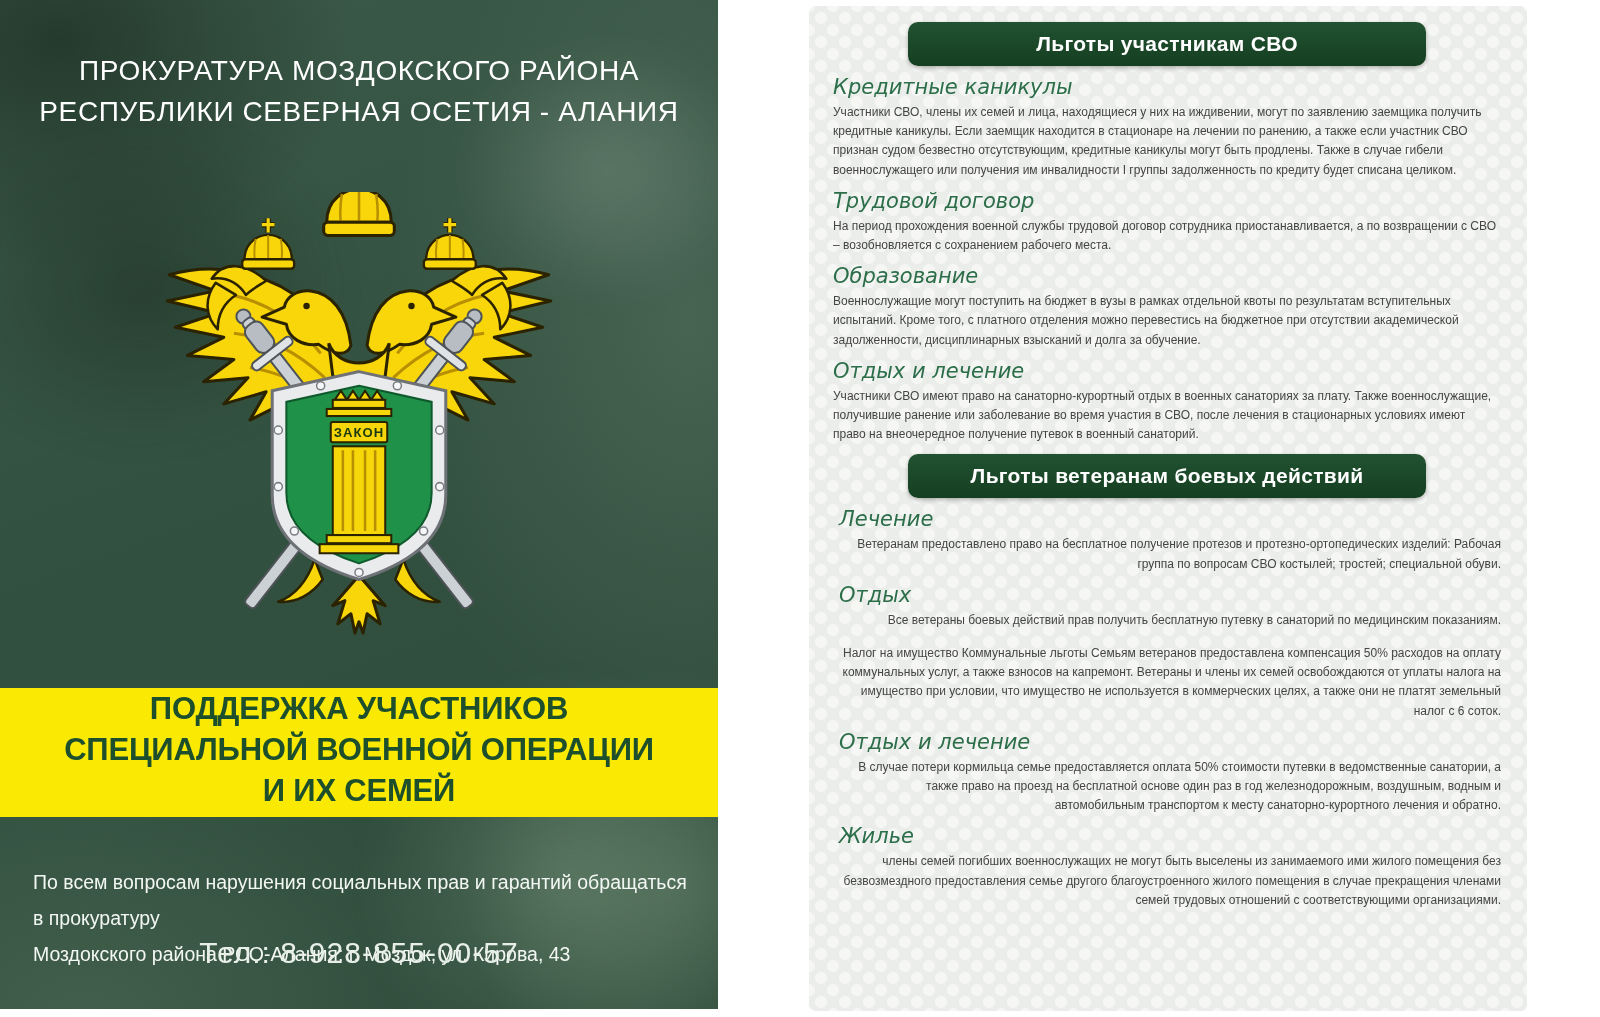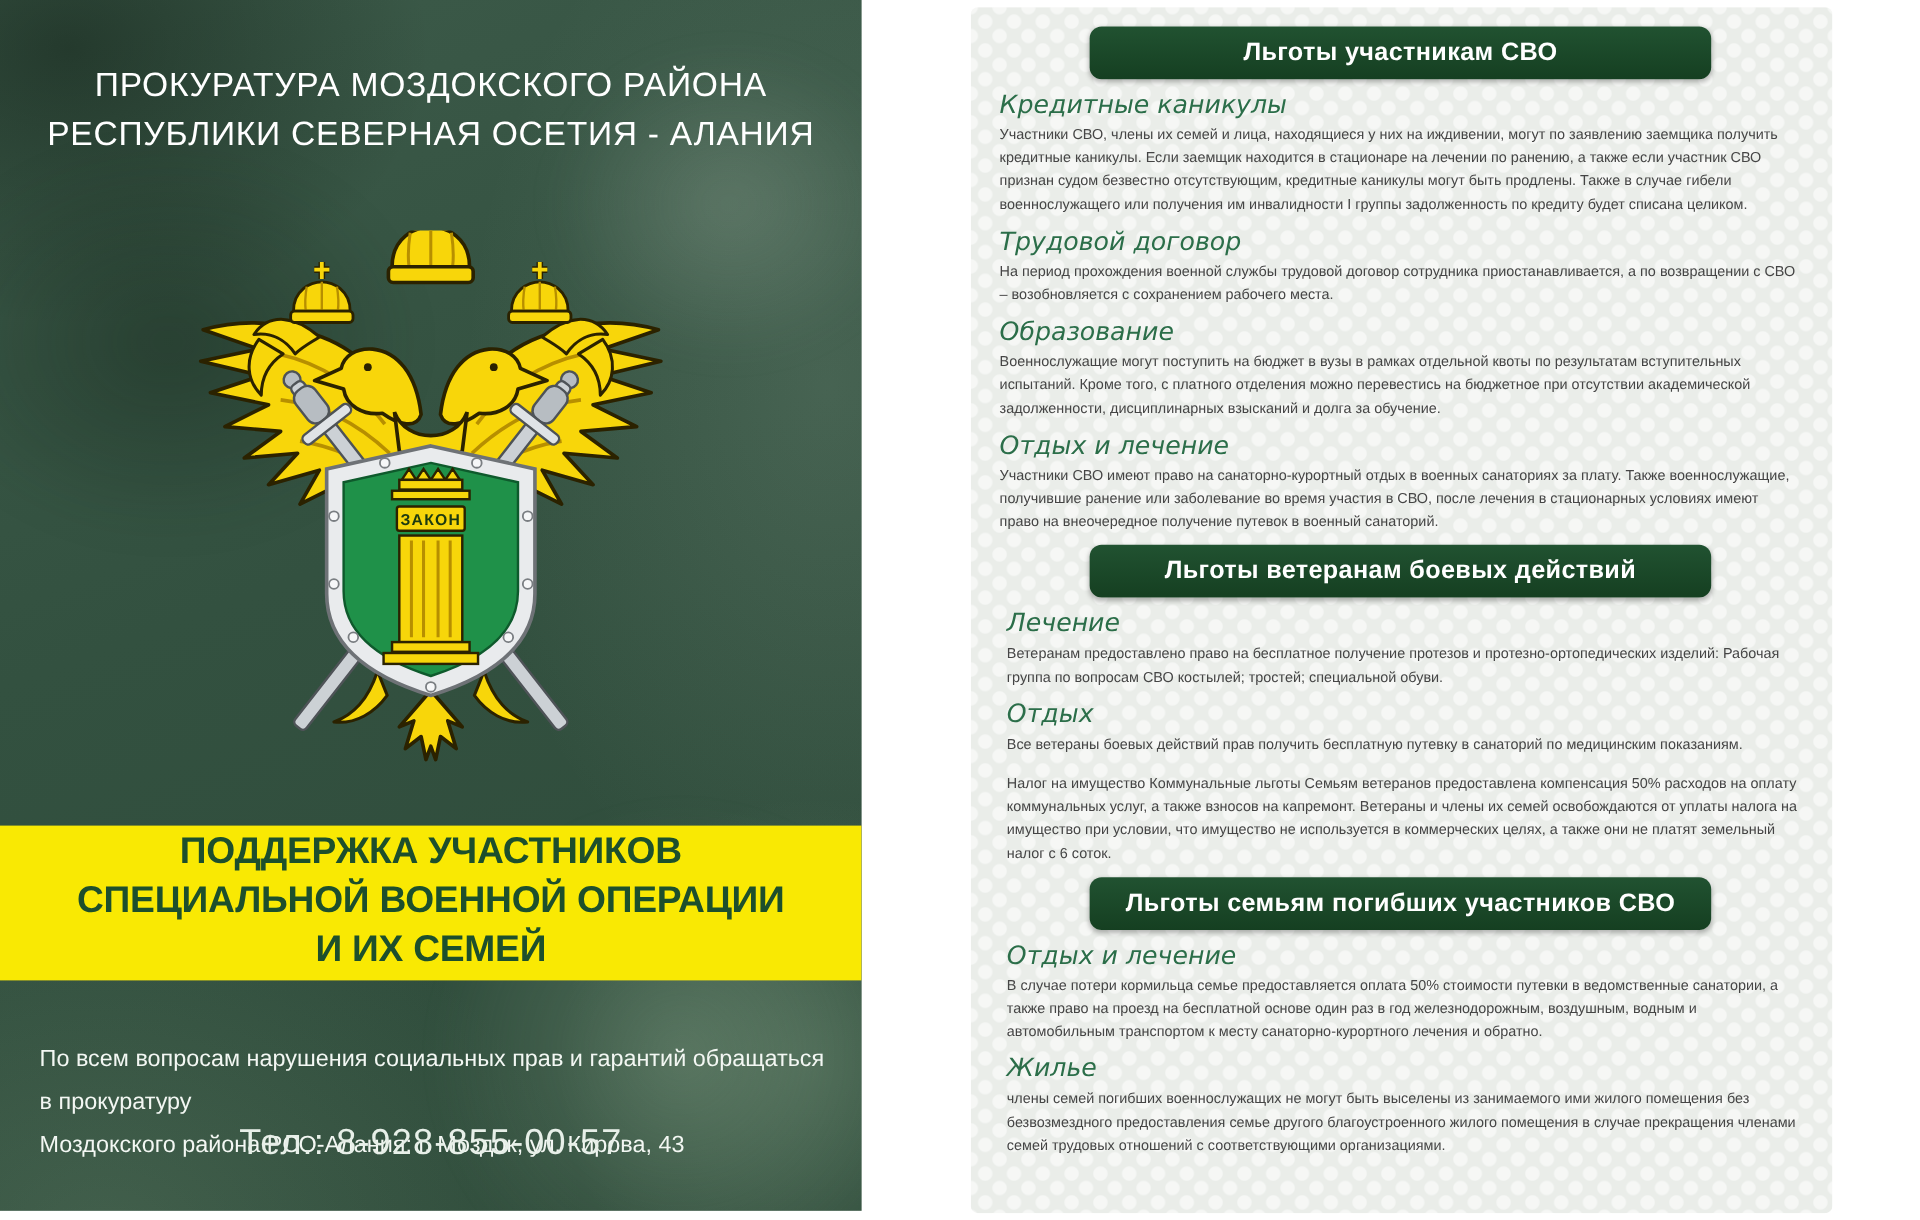--- a/index.html
+++ b/index.html
@@ -52,21 +52,21 @@
       box-shadow:0 2px 4px rgba(0,0,0,.28);
       display:flex;align-items:center;justify-content:center;
       color:#ffffff;font-size:21px;font-weight:700;letter-spacing:.3px;}
   .green-banner.first{margin-top:0;}
 
   .sec-heading{font-family:"DejaVu Sans",sans-serif;font-style:italic;color:#2b6e49;
       font-size:21px;line-height:25px;font-weight:500;margin:9px 0 3px;}
   .sec-body{font-size:12px;line-height:19.2px;color:#454545;margin-top:3px;}
   .sec-body.standalone{margin-top:14px;}
   .group-indent .sec-heading{margin-left:6px;}
-  .group-indent .sec-body{margin-left:6px;}
+  .group-indent .sec-body{margin-left:6px;text-align:right;}
 </style>
 </head>
 <body>
 
 <div class="canvas">
 
   <div class="left-page">
     <div class="photo-shade shade-helmet"></div>
     <div class="photo-shade shade-light"></div>
     <div class="photo-shade shade-foliage"></div>
@@ -194,21 +194,20 @@
     <div class="green-banner">Льготы ветеранам боевых действий</div>
     <div class="group-indent">
       <div class="sec-heading">Лечение</div>
       <div class="sec-body">Ветеранам предоставлено право на бесплатное получение протезов и протезно-ортопедических изделий: Рабочая группа по вопросам СВО костылей; тростей; специальной обуви.</div>
       <div class="sec-heading">Отдых</div>
       <div class="sec-body">Все ветераны боевых действий прав получить бесплатную путевку в санаторий по медицинским показаниям.</div>
       <div class="sec-heading"></div>
       <div class="sec-body standalone">Налог на имущество Коммунальные льготы Семьям ветеранов предоставлена компенсация 50% расходов на оплату коммунальных услуг, а также взносов на капремонт. Ветераны и члены их семей освобождаются от уплаты налога на имущество при условии, что имущество не используется в коммерческих целях, а также они не платят земельный налог с 6 соток.</div>
     </div>
 
-    <div class="green-banner">Льготы семьям погибших участников СВО</div>
     <div class="group-indent">
       <div class="sec-heading">Отдых и лечение</div>
       <div class="sec-body">В случае потери кормильца семье предоставляется оплата 50% стоимости путевки в ведомственные санатории, а также право на проезд на бесплатной основе один раз в год железнодорожным, воздушным, водным и автомобильным транспортом к месту санаторно-курортного лечения и обратно.</div>
       <div class="sec-heading">Жилье</div>
       <div class="sec-body">члены семей погибших военнослужащих не могут быть выселены из занимаемого ими жилого помещения без безвозмездного предоставления семье другого благоустроенного жилого помещения в случае прекращения членами семей трудовых отношений с соответствующими организациями.</div>
     </div>
 
   </div>
 </div>
 

